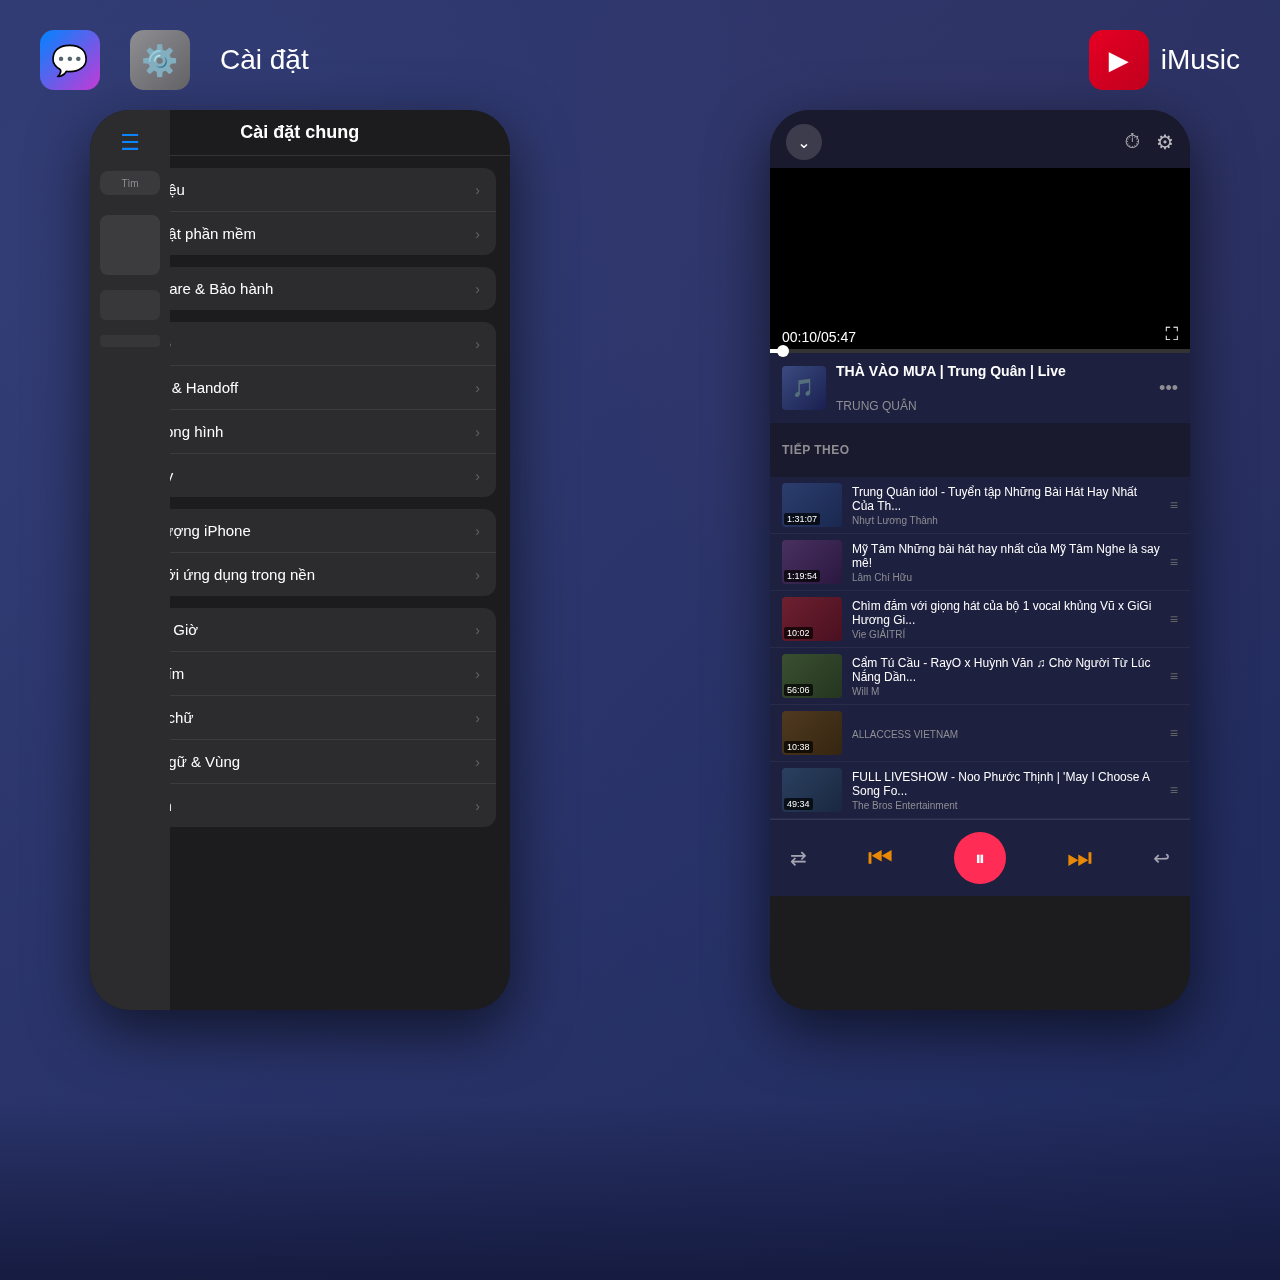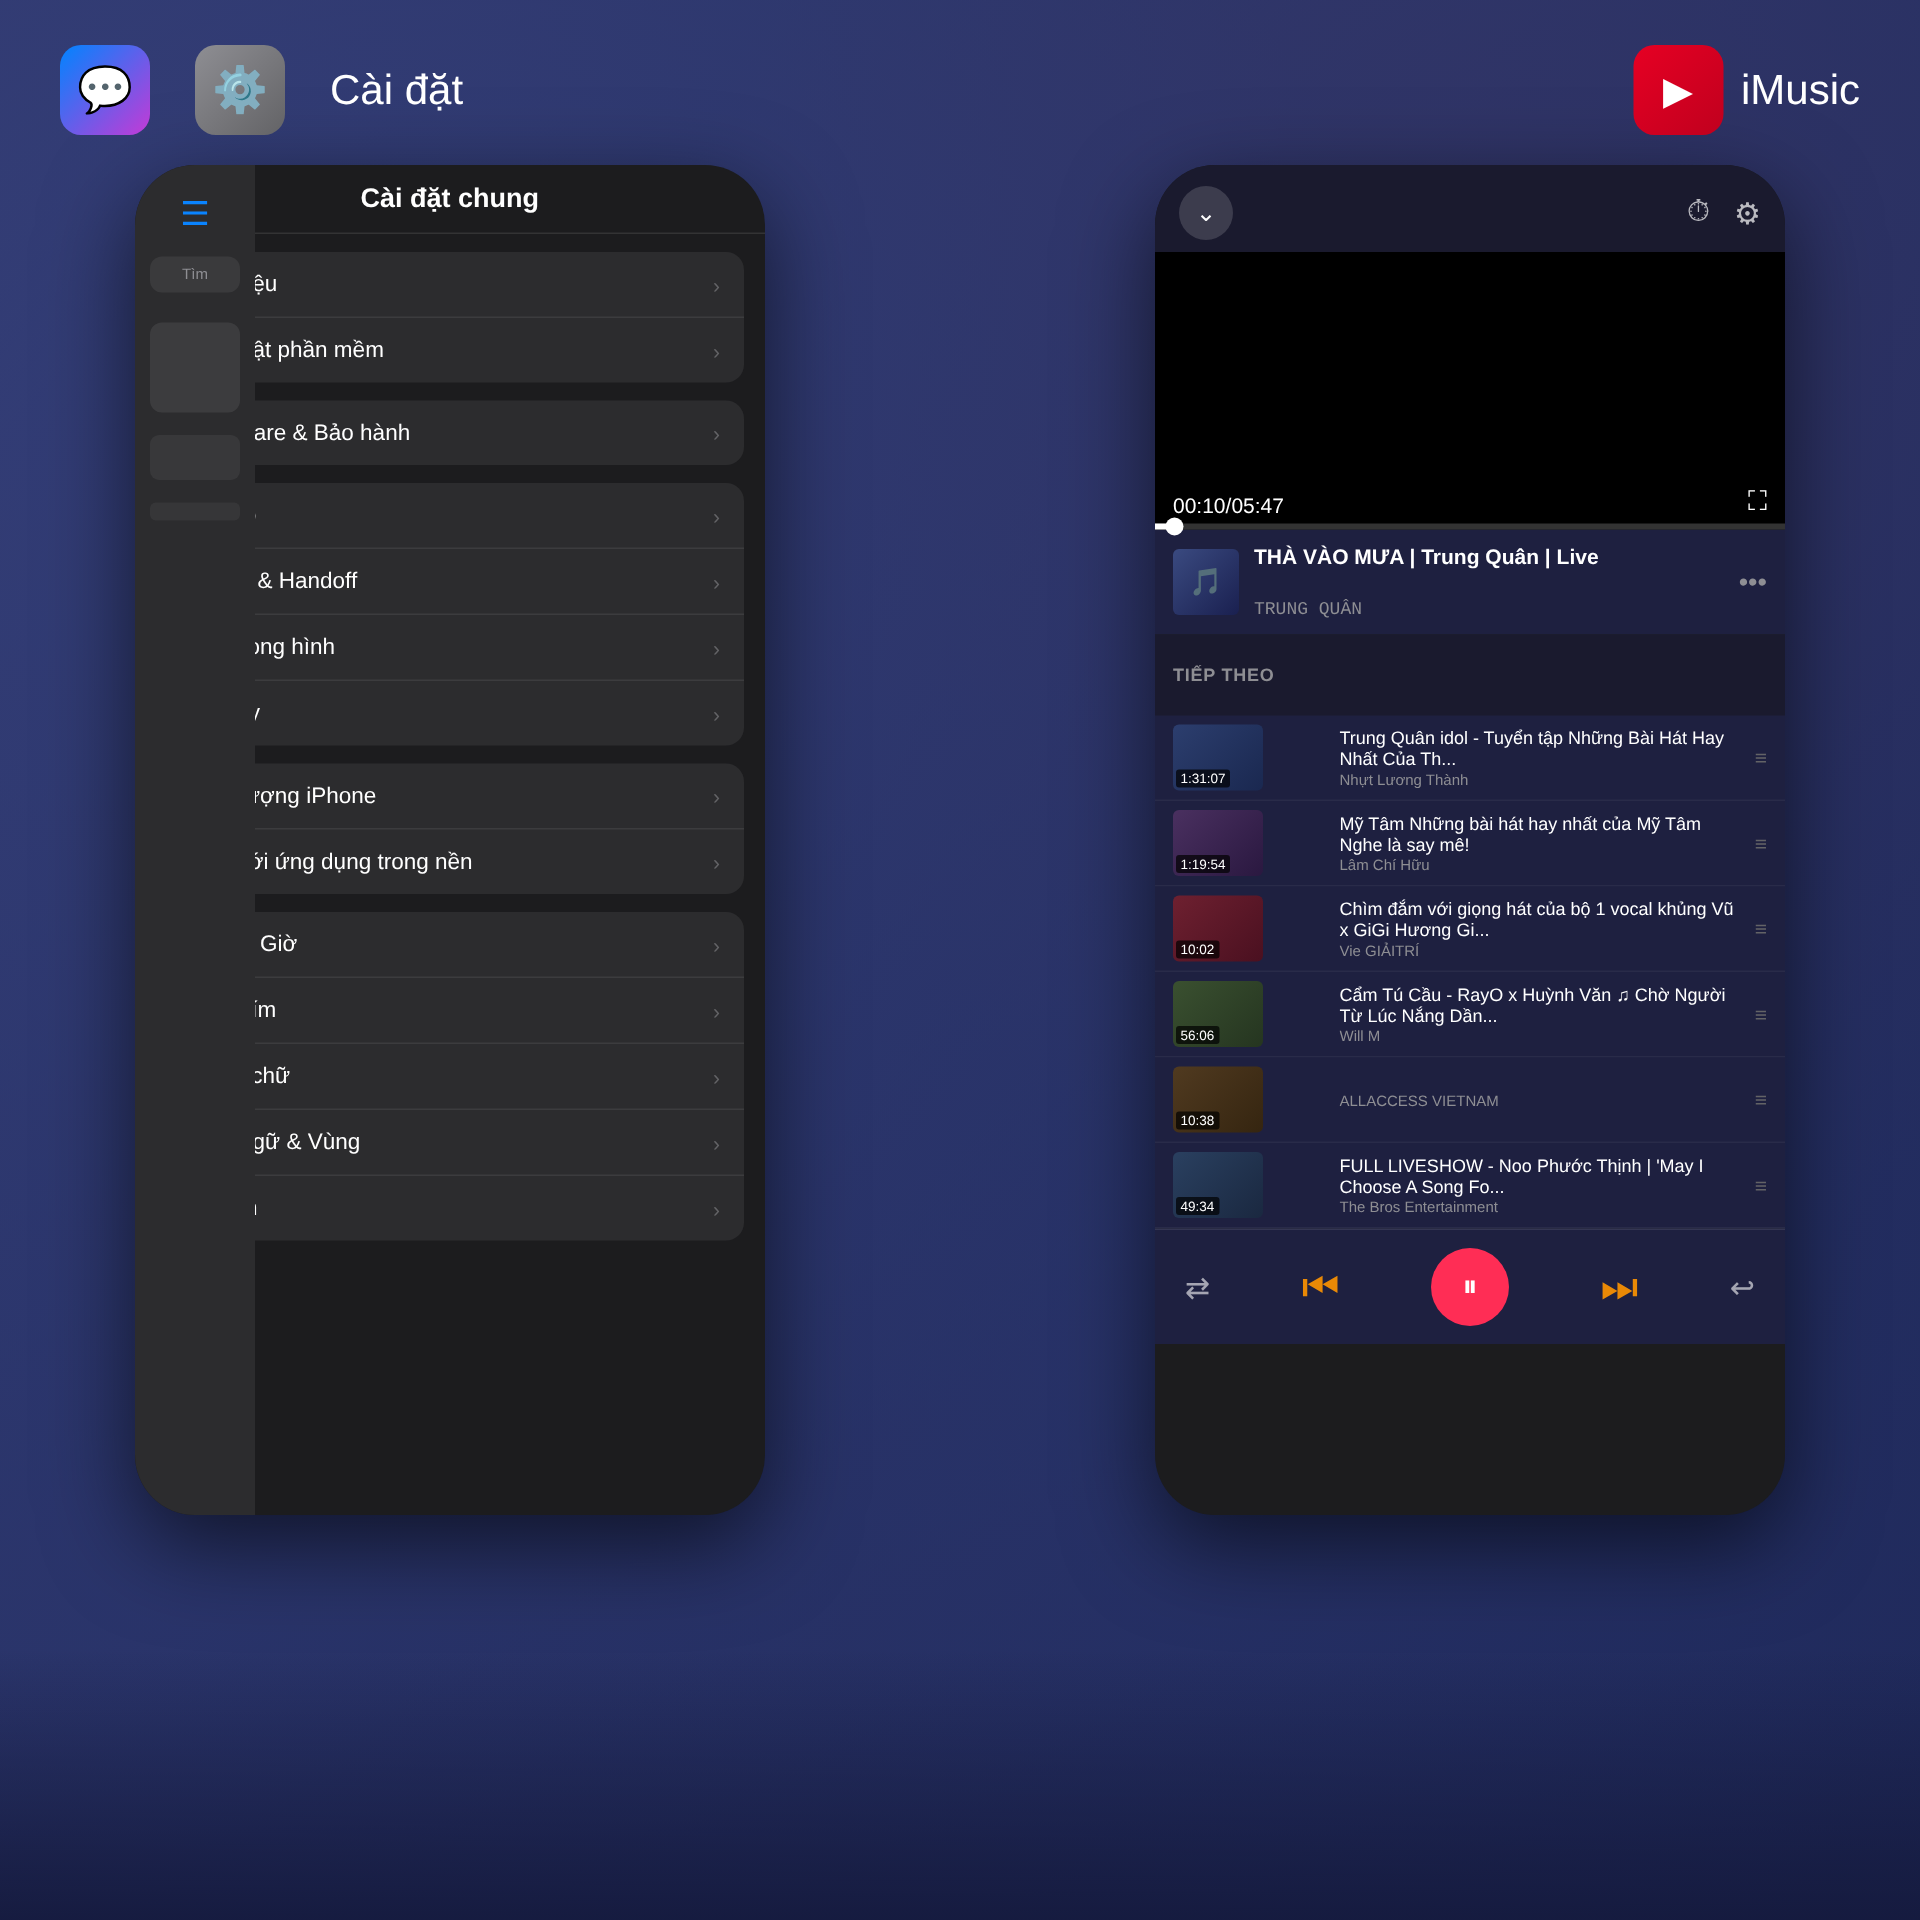--- a/index.html
+++ b/index.html
@@ -257,21 +257,20 @@
       font-weight: 600;
       white-space: nowrap;
       overflow: hidden;
       text-overflow: ellipsis;
     }
 
     .track-artist {
       color: #8e8e93;
       font-size: 12px;
       margin-top: 20px;
-      font-family: Liberation Mono, monospace;
     }
 
     .track-more {
       color: #8e8e93;
       font-size: 18px;
     }
 
     
     .next-label {
       padding: 20px 12px;
@@ -310,21 +309,20 @@
       color: white;
       font-size: 9px;
       background: rgba(0,0,0,0.7);
       padding: 1px 3px;
       border-radius: 2px;
     }
 
     .playlist-info {
       flex: 1;
       overflow: hidden;
-      margin-left: 41px;
     }
 
     .playlist-title {
       color: white;
       font-size: 12px;
       font-weight: 500;
       overflow: hidden;
       text-overflow: ellipsis;
       display: -webkit-box;
       -webkit-line-clamp: 2;

